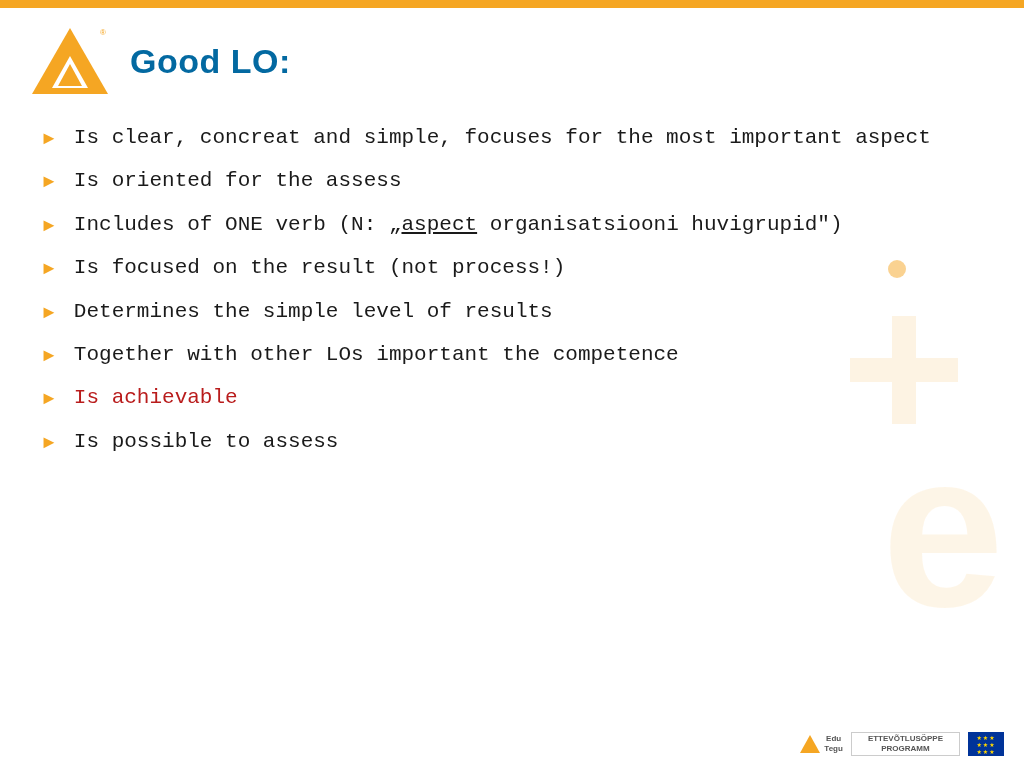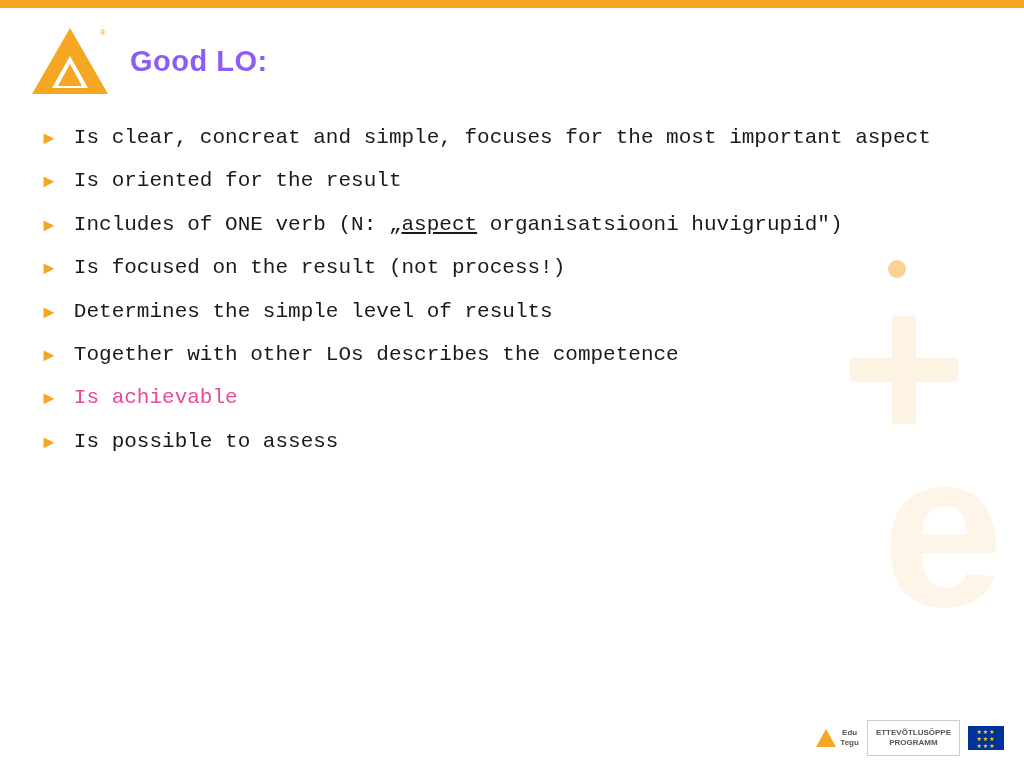--- a/index.html
+++ b/index.html
@@ -76,23 +76,23 @@
     .logo-tm {
       position: absolute;
       top: 2px;
       right: 4px;
       font-size: 8px;
       color: #F5A623;
     }
 
     
     .page-title {
-      font-size: 29px;
+      font-size: 34px;
       font-weight: 700;
-      color: #8b5cf6;
+      color: #0369a1;
       letter-spacing: 0.5px;
     }
 
     
     .content {
       padding: 10px 50px 10px 40px;
     }
 
     .bullet-list {
       list-style: none;
@@ -119,21 +119,21 @@
     .bullet-text {
       flex: 1;
       font-family: Liberation Mono, monospace;
     }
 
     .underlined {
       text-decoration: underline;
     }
 
     .muted {
-      color: #ec4899;
+      color: #b91c1c;
     }
 
     
     .deco-circle {
       position: absolute;
       border-radius: 50%;
       background: #F5A623;
       opacity: 0.15;
     }
 
@@ -173,22 +173,22 @@
       right: 20px;
       display: flex;
       align-items: center;
       gap: 8px;
     }
 
     .footer-logo-box {
       display: flex;
       align-items: center;
       border: 1px solid #cccccc;
-      padding: 4px 8px;
-      height: 36px;
+      padding: 4px 16px;
+      height: 24px;
     }
 
     .footer-logo-text {
       font-size: 8px;
       color: #555;
       font-weight: bold;
       text-align: center;
       line-height: 1.2;
     }
 
@@ -250,21 +250,21 @@
 <div class="content">
   <ul class="bullet-list">
 
     <li>
       <span class="bullet-arrow">►</span>
       <span class="bullet-text">Is clear, concreat and simple, focuses for the most important aspect</span>
     </li>
 
     <li>
       <span class="bullet-arrow">►</span>
-      <span class="bullet-text">Is oriented for the result</span>
+      <span class="bullet-text">Is oriented for the assess</span>
     </li>
 
     <li>
       <span class="bullet-arrow">►</span>
       <span class="bullet-text">
         Includes of ONE verb (N: „<span class="underlined">aspect</span> organisatsiooni huvigrupid")
       </span>
     </li>
 
     <li>
@@ -272,21 +272,21 @@
       <span class="bullet-text">Is focused on the result (not process!)</span>
     </li>
 
     <li>
       <span class="bullet-arrow">►</span>
       <span class="bullet-text">Determines the simple level of results</span>
     </li>
 
     <li>
       <span class="bullet-arrow">►</span>
-      <span class="bullet-text">Together with other LOs describes the competence</span>
+      <span class="bullet-text">Together with other LOs important the competence</span>
     </li>
 
     <li>
       <span class="bullet-arrow">►</span>
       <span class="bullet-text muted">Is achievable</span>
     </li>
 
     <li>
       <span class="bullet-arrow">►</span>
       <span class="bullet-text">Is possible to assess</span>

